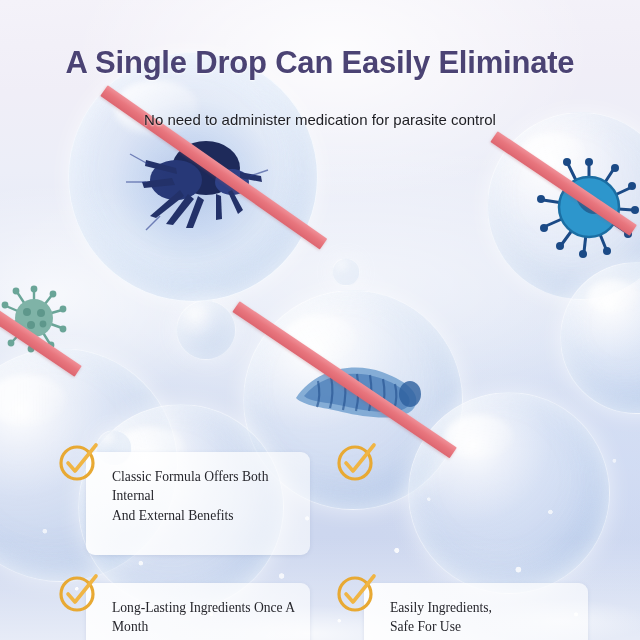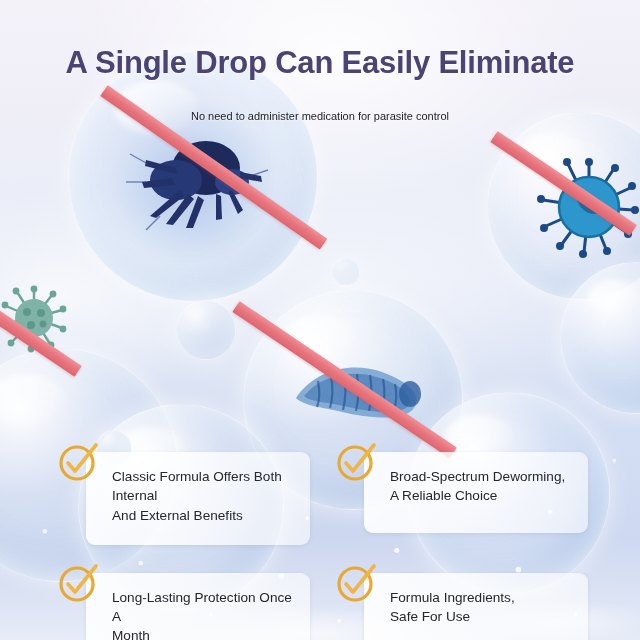--- a/index.html
+++ b/index.html
@@ -114,40 +114,41 @@
     font-size:31px;line-height:1.26;
     font-weight:bold;
     letter-spacing:-.2px;
     text-shadow:0 1px 2px rgba(255,255,255,.85);
     padding:0 14px;
   }
   #headline .ln{display:block;white-space:nowrap;}
   #subhead{
     position:absolute;left:0;right:0;top:106px;
     text-align:center;color:#1d1d23;
-    font-size:11px;line-height:1.85;
+    font-size:15px;line-height:1.85;
     text-shadow:0 1px 2px rgba(255,255,255,.7);
   }
   #subhead .ln{display:block;}
 
   
   #features{
     position:absolute;left:56px;top:452px;
     width:532px;
     display:grid;
     grid-template-columns:1fr 1fr;
     column-gap:24px;row-gap:28px;
   }
   .feature{position:relative;padding-left:30px;}
   .feature-box{
     background:linear-gradient(100deg,rgba(255,255,255,.90) 0%,rgba(255,255,255,.80) 45%,rgba(255,255,255,.58) 100%);
     border-radius:9px;
-    padding:15px 14px 20px 26px;
+    padding:15px 14px 30px 26px;
     min-height:46px;
     box-shadow:0 1px 4px rgba(120,136,175,.18);
+    font-family:Liberation Serif, serif;
   }
   .feature-text{
     color:#26262c;font-size:13.6px;line-height:1.42;
     white-space:pre-line;
   }
   .check-icon{
     position:absolute;left:0;top:-12px;width:44px;height:44px;
     z-index:4;
   }
 </style>
@@ -304,42 +305,38 @@
         <div class="feature-text">Classic Formula Offers Both Internal
 And External Benefits</div>
       </div>
     </div>
 
     <div class="feature">
       <svg class="check-icon" viewBox="0 0 44 44">
         <circle cx="21" cy="23" r="16" fill="none" stroke="#e8a933" stroke-width="3.2"></circle>
         <path d="M12 23 L19 31 L40 5" fill="none" stroke="#f0b544" stroke-width="3.6" stroke-linecap="round" stroke-linejoin="round"></path>
       </svg>
-      <div class="feature-box">
-        <div class="feature-text">Broad-Spectrum Deworming,
-A Reliable Choice</div>
-      </div>
     </div>
 
     <div class="feature">
       <svg class="check-icon" viewBox="0 0 44 44">
         <circle cx="21" cy="23" r="16" fill="none" stroke="#e8a933" stroke-width="3.2"></circle>
         <path d="M12 23 L19 31 L40 5" fill="none" stroke="#f0b544" stroke-width="3.6" stroke-linecap="round" stroke-linejoin="round"></path>
       </svg>
       <div class="feature-box">
-        <div class="feature-text">Long-Lasting Protection Once A
+        <div class="feature-text">Long-Lasting Ingredients Once A
 Month</div>
       </div>
     </div>
 
     <div class="feature">
       <svg class="check-icon" viewBox="0 0 44 44">
         <circle cx="21" cy="23" r="16" fill="none" stroke="#e8a933" stroke-width="3.2"></circle>
         <path d="M12 23 L19 31 L40 5" fill="none" stroke="#f0b544" stroke-width="3.6" stroke-linecap="round" stroke-linejoin="round"></path>
       </svg>
       <div class="feature-box">
-        <div class="feature-text">Formula Ingredients,
+        <div class="feature-text">Easily Ingredients,
 Safe For Use</div>
       </div>
     </div>
 
   </div>
 </div>
 
 </body></html>

